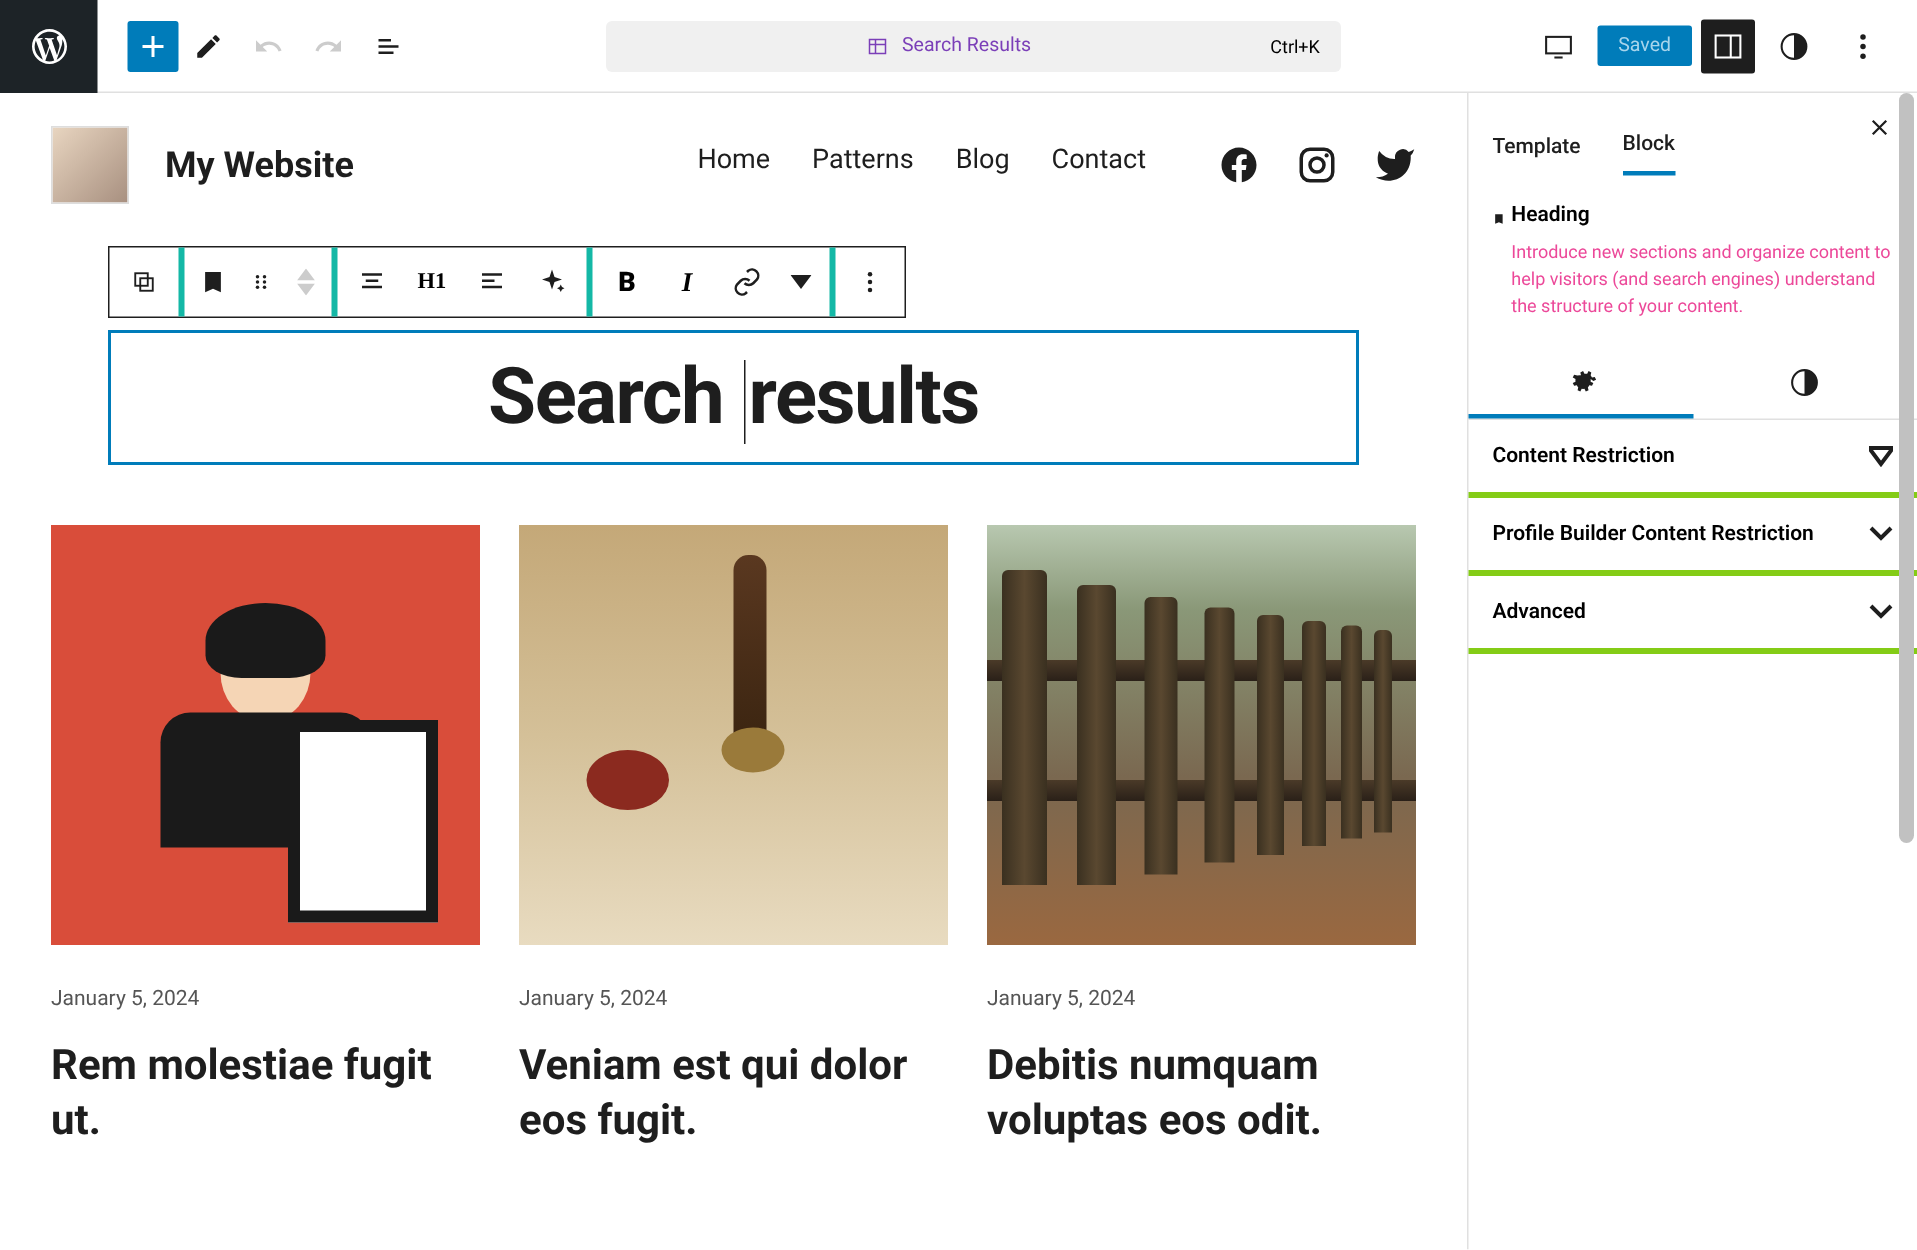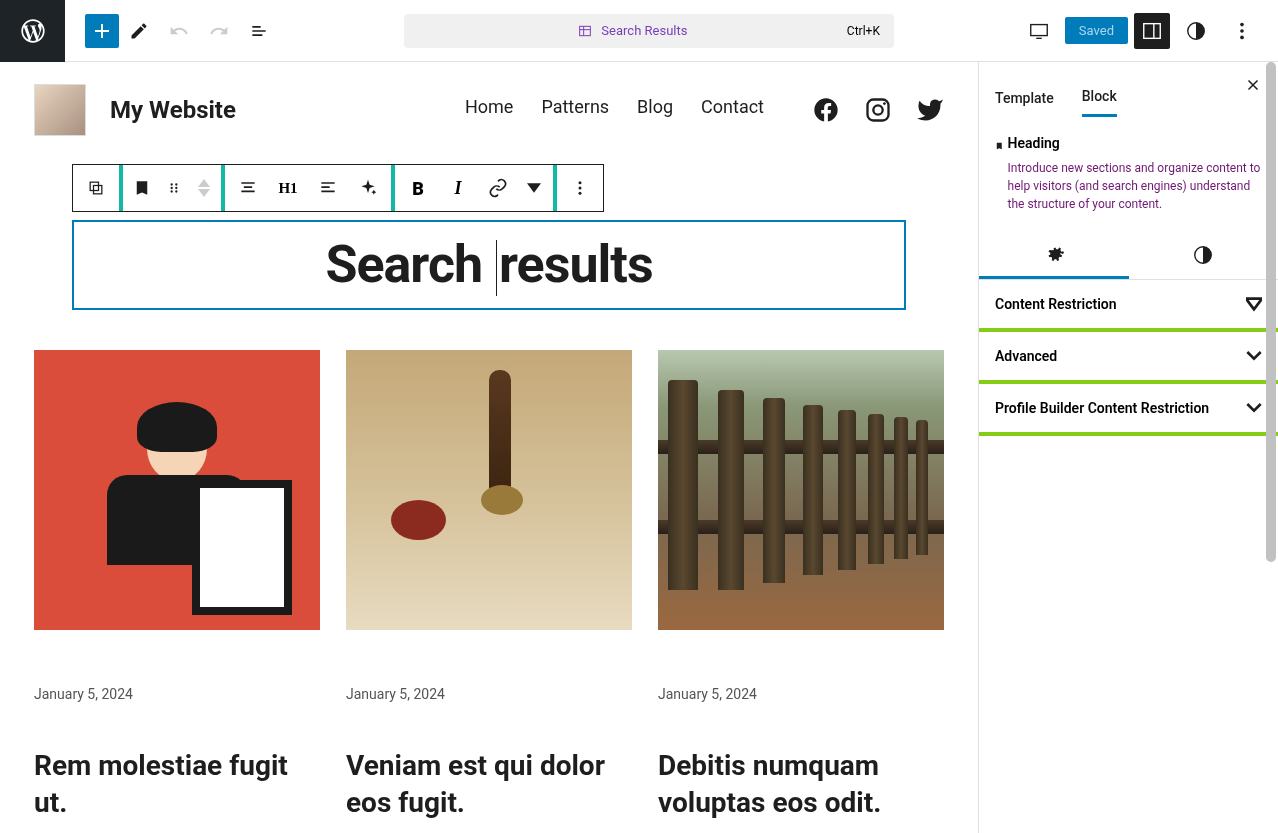--- a/index.html
+++ b/index.html
@@ -37,21 +37,21 @@
 .tb-group:last-child { border-right: none; }
 .tb-btn { width: 40px; height: 46px; display: flex; align-items: center; justify-content: center; cursor: pointer; font-size: 15px; font-weight: 600; }
 .tb-btn.narrow { width: 32px; }
 .tb-stack { width: 28px; display: flex; flex-direction: column; align-items: center; justify-content: center; gap: 2px; }
 
 .heading-block { border: 2px solid #007cba; margin: 0 38px 40px 38px; padding: 12px 20px; position: relative; }
 .heading-text { font-size: 52px; font-weight: 700; text-align: center; color: #1e1e1e; letter-spacing: -1px; }
 .cursor-line { display: inline-block; width: 1px; height: 56px; background: #1e1e1e; vertical-align: middle; margin: 0 2px; }
 
 .posts-grid { display: grid; grid-template-columns: repeat(3, 1fr); gap: 26px; }
-.post-card { display: flex; flex-direction: column; gap: 28px; }
+.post-card { display: flex; flex-direction: column; }
 .post-img { width: 100%; height: 280px; }
 .post-img-1 { background: #d94d3a; position: relative; display:flex; align-items:center; justify-content:center; }
 .person { width: 140px; height: 160px; position: relative; }
 .person-head { width: 60px; height: 70px; background: #f5d5b5; border-radius: 50% 50% 45% 45%; margin: 0 auto; }
 .person-hair { position: absolute; top: -8px; left: 50%; transform: translateX(-50%); width: 80px; height: 50px; background: #1a1a1a; border-radius: 50% 50% 30% 30%; }
 .person-body { width: 140px; height: 90px; background: #1a1a1a; border-radius: 20px 20px 0 0; margin-top: -5px; }
 .tablet { position: absolute; right: 28px; top: 130px; width: 100px; height: 135px; background: #fff; border: 8px solid #1a1a1a; }
 .post-img-2 { background: linear-gradient(180deg, #c4a878 0%, #d4c098 50%, #e8dbc0 100%); position: relative; }
 .wax-seal { position: absolute; left: 45px; bottom: 90px; width: 55px; height: 40px; background: #8b2a1f; border-radius: 50%; }
 .stamp-handle { position: absolute; left: 50%; top: 20px; width: 22px; height: 130px; background: linear-gradient(#5a3820, #3a2410); border-radius: 10px; }
@@ -62,21 +62,21 @@
 .post-date { font-size: 14px; color: #555; margin: 28px 0 18px 0; }
 .post-title { font-size: 28px; font-weight: 700; color: #1e1e1e; line-height: 1.3; }
 
 .sidebar { width: 300px; border-left: 1px solid #e0e0e0; background: #fff; display: flex; flex-direction: column; }
 .sidebar-tabs { display: flex; align-items: center; padding: 16px 16px 0 16px; position: relative; }
 .sidebar-tab { padding: 10px 0; margin-right: 28px; font-size: 14px; font-weight: 500; color: #1e1e1e; cursor: pointer; }
 .sidebar-tab.active { border-bottom: 3px solid #007cba; }
 .sidebar-close { position: absolute; right: 16px; top: 14px; cursor: pointer; }
 .block-info { padding: 18px 16px; display: flex; gap: 4px; }
 .block-info-text h3 { font-size: 14px; font-weight: 600; margin-bottom: 8px; }
-.block-info-text p { font-size: 12px; color: #701a75; line-height: 1.5; }
+.block-info-text p { font-size: 12px; color: #ec4899; line-height: 1.5; }
 .settings-tabs { display: flex; border-bottom: 1px solid #e0e0e0; }
 .settings-tab { flex: 1; height: 48px; display: flex; align-items: center; justify-content: center; cursor: pointer; }
 .settings-tab.active { border-bottom: 3px solid #007cba; }
 .panel-row { padding: 16px; border-bottom: 4px solid #84cc16; display: flex; justify-content: space-between; align-items: center; cursor: pointer; }
 .panel-row span { font-size: 14px; font-weight: 600; }
 </style>
 </head>
 <body>
 
 <div class="top-bar">
@@ -339,25 +339,25 @@
           </svg>
       </div>
     </div>
     <div class="panel-row">
       <span>Content Restriction</span>
       <svg width="16" height="16" viewBox="0 0 12 8">
           <path d="M6 8L0 0h12z" fill="none" stroke="#1e1e1e" stroke-width="2"></path>
         </svg>
     </div>
     <div class="panel-row">
+      <span>Profile Builder Content Restriction</span>
+      <svg width="16" height="16" viewBox="0 0 12 8">
+          <path fill="none" stroke="#1e1e1e" stroke-width="2" d="M1 1l5 5 5-5"></path>
+        </svg>
+    </div>
+    <div class="panel-row">
       <span>Advanced</span>
       <svg width="16" height="16" viewBox="0 0 12 8">
           <path fill="none" stroke="#1e1e1e" stroke-width="2" d="M1 1l5 5 5-5"></path>
         </svg>
     </div>
-    <div class="panel-row">
-      <span>Profile Builder Content Restriction</span>
-      <svg width="16" height="16" viewBox="0 0 12 8">
-          <path fill="none" stroke="#1e1e1e" stroke-width="2" d="M1 1l5 5 5-5"></path>
-        </svg>
-    </div>
   </div>
 </div>
 
 </body></html>

